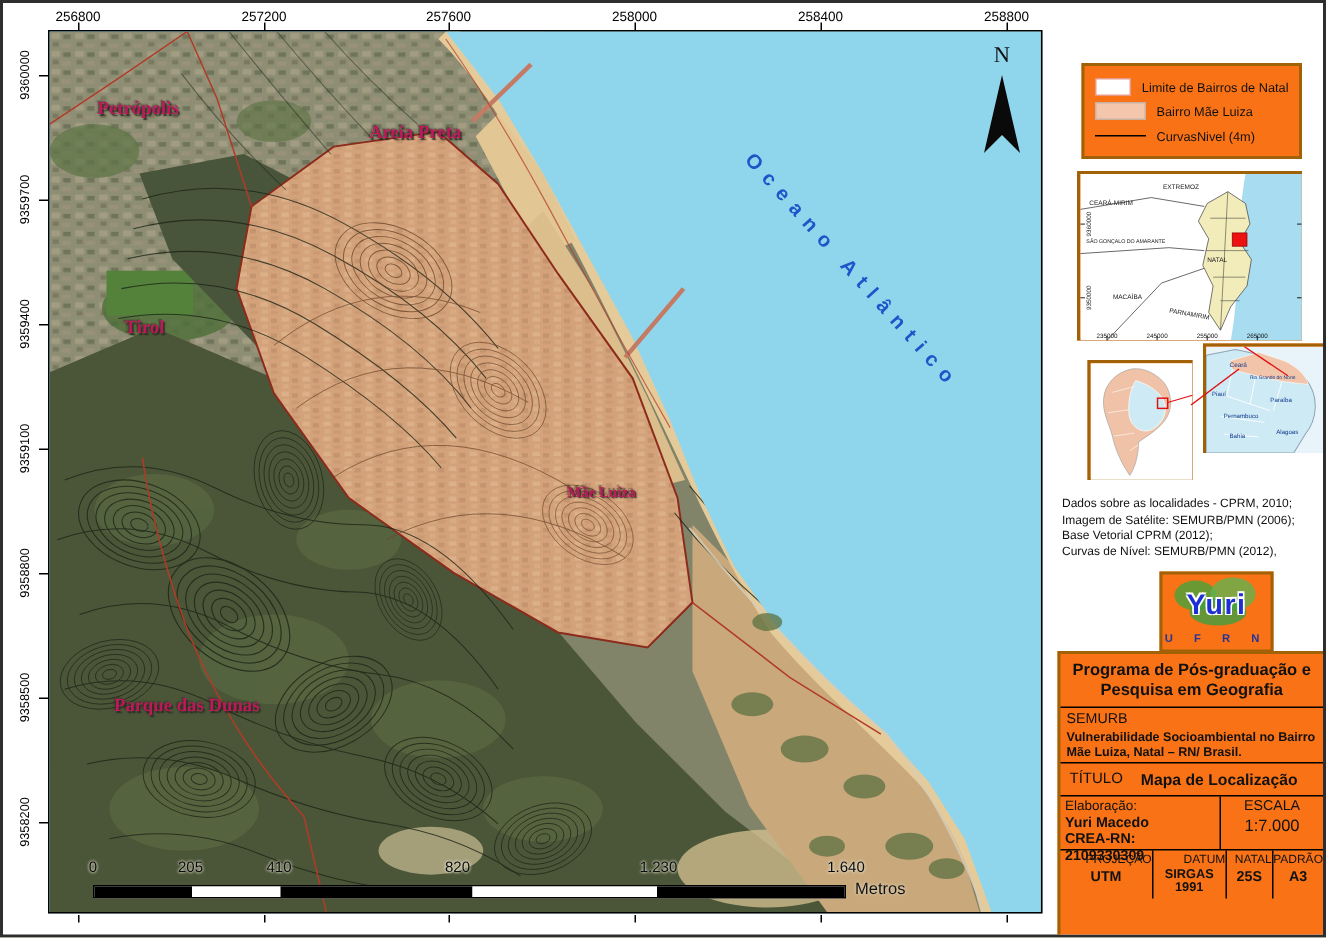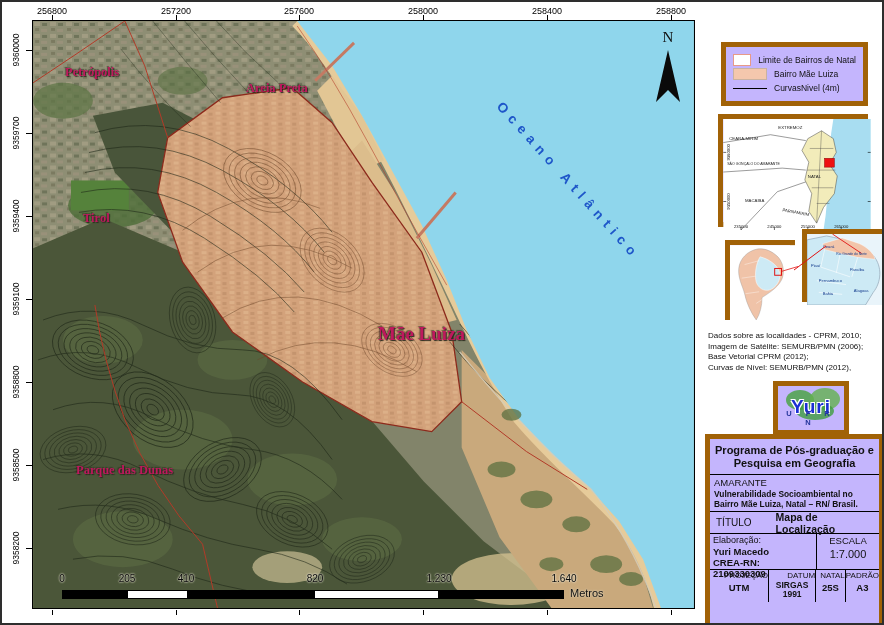--- a/index.html
+++ b/index.html
@@ -8,21 +8,21 @@
           border:2px solid #2e2e2e; overflow:hidden; }
 
   
   .map-frame { position:absolute; left:30px; top:18px; width:663px; height:589px;
                border:1px solid #000; overflow:hidden; background:#8fd6ec; }
   .map-art { position:absolute; left:0; top:0; width:100%; height:100%; }
 
   .place-label { position:absolute; font-family:"Liberation Serif", serif;
                  font-weight:bold; color:#be185d; font-size:12.5px; white-space:nowrap;
                  text-shadow:1px 1px 1px #2a2a1e, -1px -1px 1px rgba(40,40,25,.6); }
-  .lbl-mae { font-size:19px; }
+  .lbl-mae { font-size:10px; }
   .ocean-label { position:absolute; left:472px; top:78px; transform:rotate(48deg);
                  transform-origin:left top; color:#1e56c9; font-size:13.5px;
                  letter-spacing:6px; white-space:nowrap; font-weight:bold; }
 
   .north { position:absolute; left:612px; top:8px; width:46px; text-align:center; }
   .north .n-letter { font-family:"Liberation Serif", serif; font-size:15px; color:#101010; }
 
   
   .scalebar { position:absolute; left:0; top:552px; width:663px; height:36px; font-size:10px; }
   .sb-lab { position:absolute; top:0; width:44px; margin-left:-22px; text-align:center;
@@ -34,21 +34,21 @@
 
   
   .xlab { position:absolute; top:4px; width:60px; text-align:center; font-size:9px; color:#000; }
   .ylab { position:absolute; left:-14px; width:56px; height:12px; line-height:12px;
           text-align:center; transform:rotate(-90deg); font-size:8.5px; color:#000; }
   .tick-t, .tick-b { position:absolute; width:1px; height:5px; background:#000; }
   .tick-t { top:13px; } .tick-b { top:608px; }
   .tick-l { position:absolute; left:24px; width:6px; height:1px; background:#000; }
 
   
-  .panel-box { position:absolute; background:#c4b5fd; border:5px solid #a16207; }
+  .panel-box { position:absolute; background:#f97316; border:2px solid #a16207; }
 
   .legend-box { left:719px; top:40px; width:147px; height:64px; padding:6px 7px;
                 display:flex; flex-direction:column; justify-content:space-between; }
   .legend-row { display:flex; align-items:center; height:15px; }
   .legend-row .txt { font-size:8.5px; margin-left:7px; color:#111; white-space:nowrap; }
   .sw { width:34px; height:12px; }
   .sw-outline { background:#fff; border:1.5px solid #e89a88; }
   .sw-fill { background:#f4c7ad; border:1px solid #c9b2a2; }
   .sw-line { height:0; border-top:1.5px solid #000; }
 
@@ -70,21 +70,21 @@
 
   
   .title-block { left:703px; top:432px; width:179px; height:224px; display:flex;
                  flex-direction:column; font-size:10px; color:#111; }
   .tb-row { border-bottom:1px solid #000; }
   .tb-program { height:36px; display:flex; align-items:center; justify-content:center;
                 text-align:center; font-weight:bold; font-size:11px; line-height:13px; padding:0 4px; }
   .tb-projeto { height:37px; padding:2px 4px; }
   .tb-projeto .hdr { font-size:9.5px; }
   .tb-projeto .val { font-weight:bold; font-size:8.4px; line-height:10px; margin-top:1px; }
-  .tb-titulo, .tb-local { height:22px; display:flex; align-items:center; padding-left:6px; gap:24px; }
+  .tb-titulo, .tb-local { height:22px; display:flex; align-items:center; padding-left:6px; gap:12px; }
   .tb-local { height:21px; }
   .tb-titulo .hdr { font-size:10px; } .tb-local .hdr { font-size:9.5px; }
   .tb-titulo .val, .tb-local .val { font-weight:bold; font-size:10.5px; }
   .tb-elab { height:36px; display:flex; }
   .tb-elab .left { width:107px; border-right:1px solid #000; padding:1px 3px;
                    font-size:9px; line-height:11px; }
   .tb-elab .left .bold { font-weight:bold; font-size:9.5px; }
   .tb-elab .right { flex:1; text-align:center; padding-top:1px; }
   .tb-elab .right .hdr { font-size:9.5px; }
   .tb-elab .right .val { font-size:11px; margin-top:2px; }
@@ -278,21 +278,21 @@
       <div class="n-letter">N</div>
       <svg width="36" height="60" viewBox="0 0 36 60">
         <polygon points="18,4 30,56 18,44 6,56" fill="#0a0a0a"></polygon>
       </svg>
     </div>
 
     <div class="scalebar">
       <span class="sb-lab" style="left:29px">0</span>
       <span class="sb-lab" style="left:94px">205</span>
       <span class="sb-lab" style="left:153px">410</span>
-      <span class="sb-lab" style="left:282px">820</span>
+      <span class="sb-lab" style="left:272px">820</span>
       <span class="sb-lab" style="left:406px">1.230</span>
       <span class="sb-lab" style="left:531px">1.640</span>
       <div class="sb-bar">
         <div style="width:65px;  background:#000"></div>
         <div style="width:59px;  background:#fff"></div>
         <div style="width:129px; background:#000"></div>
         <div style="width:124px; background:#fff"></div>
         <div style="width:125px; background:#000"></div>
       </div>
       <span class="sb-unit">Metros</span>
@@ -414,21 +414,21 @@
     <div class="blob" style="left:8px;  top:4px;  width:28px; height:20px"></div>
     <div class="blob" style="left:32px; top:2px;  width:30px; height:22px; background:#63b24e"></div>
     <div class="blob" style="left:18px; top:16px; width:38px; height:18px; background:#3f9e3f"></div>
     <div class="logo-main">Yuri</div>
     <div class="logo-sub">U F R N</div>
   </div>
 
   <div class="panel-box title-block">
     <div class="tb-row tb-program">Programa de Pós-graduação e Pesquisa em Geografia</div>
     <div class="tb-row tb-projeto">
-      <div class="hdr">AMARANTE</div>
+      <div class="hdr">SEMURB</div>
       <div class="val">Vulnerabilidade Socioambiental no Bairro Mãe Luiza, Natal – RN/ Brasil.</div>
     </div>
     <div class="tb-row tb-titulo">
       <span class="hdr">TÍTULO</span>
       <span class="val">Mapa de Localização</span>
     </div>
     <div class="tb-row tb-elab">
       <div class="left">
         <div>Elaboração:</div>
         <div class="bold">Yuri Macedo</div>

